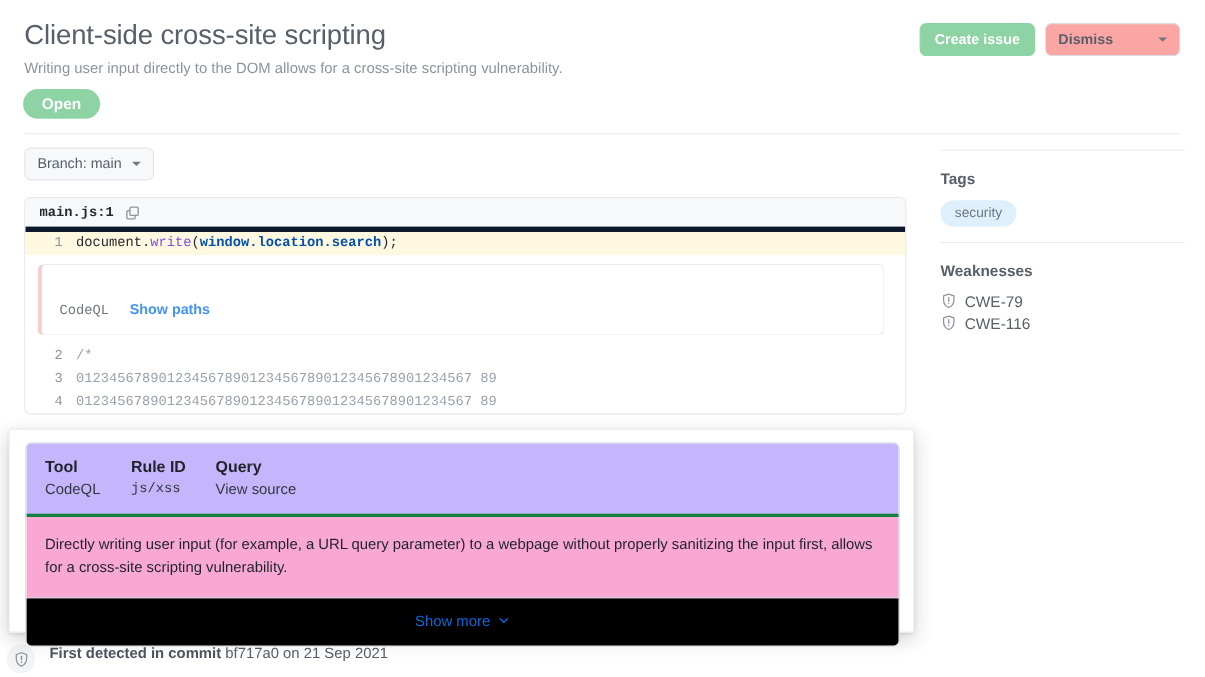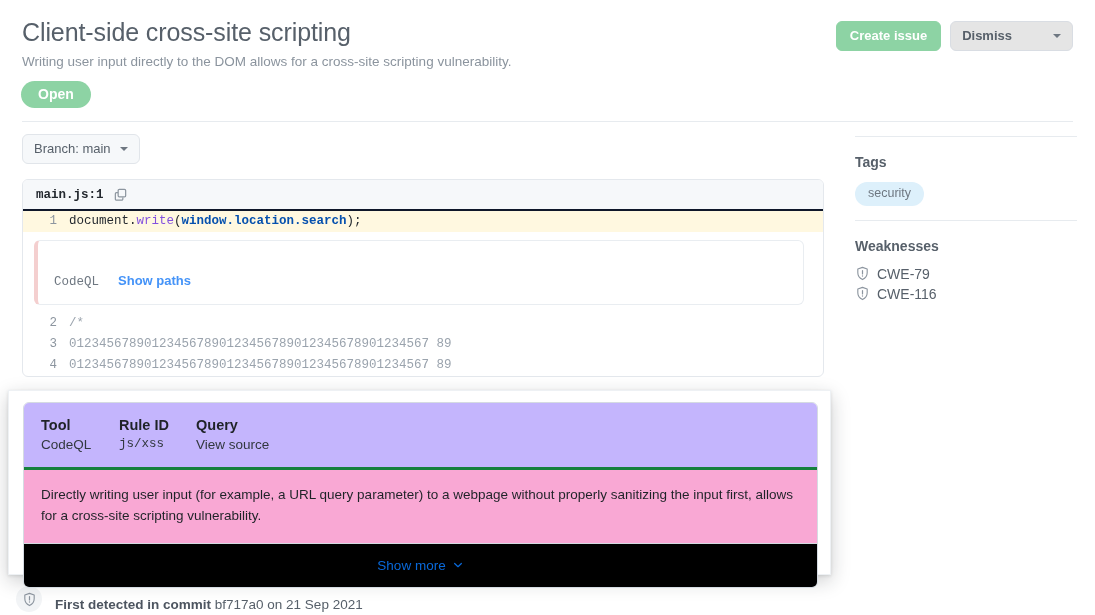--- a/index.html
+++ b/index.html
@@ -36,21 +36,21 @@
     font-size: 13px; font-weight: 600;
     border-radius: 6px; line-height: 1;
     display: inline-flex; align-items: center; gap: 7px;
     cursor: pointer; white-space: nowrap;
   }
   .btn-primary {
     background: #8dd3a4; color: #ffffff;
     border: 1px solid #8dd3a4; padding: 7px 13px 8px;
   }
   .btn-secondary {
-    background: #e5e5e5; color: #57606a;
+    background: #fca5a5; color: #57606a;
     border: 1px solid #d9dde3; padding: 7px 11px 8px; gap: 40px;
   }
   .caret {
     width: 0; height: 0;
     border-left: 4px solid transparent;
     border-right: 4px solid transparent;
     border-top: 4px solid #6e7781;
     display: inline-block; margin-left: 1px;
   }
   .header-rule {
@@ -68,21 +68,21 @@
     font-size: 13px; color: #57606a; padding: 7px 11px 8px;
     line-height: 1; cursor: pointer;
   }
 
   
   .code-card {
     margin-top: 15px; border: 1px solid #e4e8ed; border-radius: 6px;
     overflow: hidden; background: #fff;
   }
   .code-head {
-    background: #f6f8fa; border-bottom: 2px solid #0f172a;
+    background: #f6f8fa; border-bottom: 5px solid #0f172a;
     height: 31px; display: flex; align-items: center; padding: 0 13px; gap: 9px;
   }
   .code-file {
     font-family: "Liberation Mono", monospace;
     font-size: 12.5px; font-weight: 700; color: #24292f;
   }
   .copy-ic { display: inline-flex; align-items: center; cursor: pointer; }
   .code-line {
     display: flex; align-items: flex-start;
     font-family: "Liberation Mono", monospace;
@@ -166,22 +166,22 @@
     background: #000000; padding: 12px 0 13px;
     text-align: center;
   }
   .ov-more {
     font-size: 13.5px; color: #0969da; text-decoration: none;
     display: inline-flex; align-items: center; gap: 6px; cursor: pointer;
   }
 
   
   .footer {
-    position: absolute; left: 16px; top: 586px;
-    display: flex; align-items: flex-end; gap: 13px;
+    position: absolute; left: 6px; top: 586px;
+    display: flex; align-items: flex-start; gap: 13px;
   }
   .foot-ic {
     width: 26px; height: 26px; border-radius: 50%;
     background: #f2f4f6; display: flex; align-items: center; justify-content: center;
   }
   .foot-txt { font-size: 13.5px; color: #57606a; }
   .foot-txt b { color: #4d5560; font-weight: 700; }
   .foot-line {
     position: absolute; left: 38px; top: 570px; width: 1px; height: 16px; background: #e7ebef;
   }

